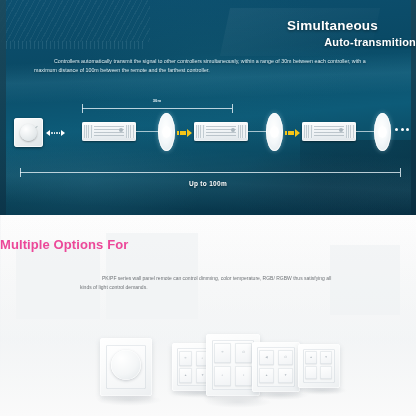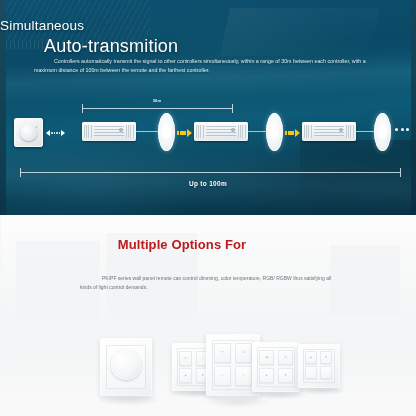--- a/index.html
+++ b/index.html
@@ -50,26 +50,26 @@
       rgba(0,0,0,0) 1px, rgba(0,0,0,0) 4px);
     opacity:.7;
   }
   .bldg-a { position:absolute; left:225px; top:8px; width:150px; height:48px;
     background: linear-gradient(160deg, rgba(255,255,255,.05), rgba(255,255,255,0));
     transform: skewX(-12deg); }
   .bldg-b { position:absolute; left:300px; top:140px; width:116px; height:75px;
     background: linear-gradient(200deg, rgba(8,40,56,.45), rgba(8,40,56,0)); }
 
   .hero-title {
-    position:absolute; width:416px; text-align:left;
-    color:#ffffff; font-weight:normal; letter-spacing:.2px;
+    position:absolute; width:416px; text-align:right;
+    color:#ffffff; font-weight:bold; letter-spacing:.2px;
     text-shadow: 0 1px 3px rgba(0,0,0,.45);
   }
   #title1 { top:18px; font-size:13.5px; padding-right:38px; }
-  #title2 { top:36px; font-size:18px; padding-left:44px; }
+  #title2 { top:36px; font-size:11px; padding-left:44px; }
 
   .hero-body {
     position:absolute; left:34px; top:57px; width:350px;
     font-size:5.3px; line-height:9.4px; color:#dff0f6;
     text-align:left; text-indent:20px;
     text-shadow: 0 1px 2px rgba(0,0,0,.4);
   }
 
   
   .diagram { position:absolute; left:0; top:96px; width:416px; height:100px; }
@@ -157,22 +157,22 @@
            background: linear-gradient(180deg,#fdfdfd 0%, #fafafa 35%, #f7f8f8 100%); }
   .room {
     position:absolute; left:0; top:0; width:416px; height:201px;
     background:
       linear-gradient(180deg, rgba(244,246,247,.0) 0%, rgba(238,241,243,.55) 62%, rgba(250,250,250,1) 100%),
       linear-gradient(90deg, rgba(246,247,248,.85) 0px, rgba(246,247,248,.85) 1px, rgba(0,0,0,0) 1px);
   }
   .panel-ghost { position:absolute; background: rgba(241,243,245,.85); }
 
   .lower-title {
-    position:absolute; width:416px; text-align:center; font-weight:bold;
-    color:#b91c1c; letter-spacing:.1px;
+    position:absolute; width:416px; font-weight:bold;
+    color:#ec4899; letter-spacing:.1px;
   }
   #ltitle1 { top:237px; font-size:13px; padding-right:52px; }
   #ltitle2 { top:256px; font-size:13px; padding-left:56px; }
   .lower-body {
     position:absolute; left:80px; top:274px; width:262px;
     font-size:5px; line-height:9px; color:#6e7276; text-align:left; text-indent:22px;
   }
 
   
   .panels { position:absolute; left:0; top:330px; width:416px; height:86px; }

